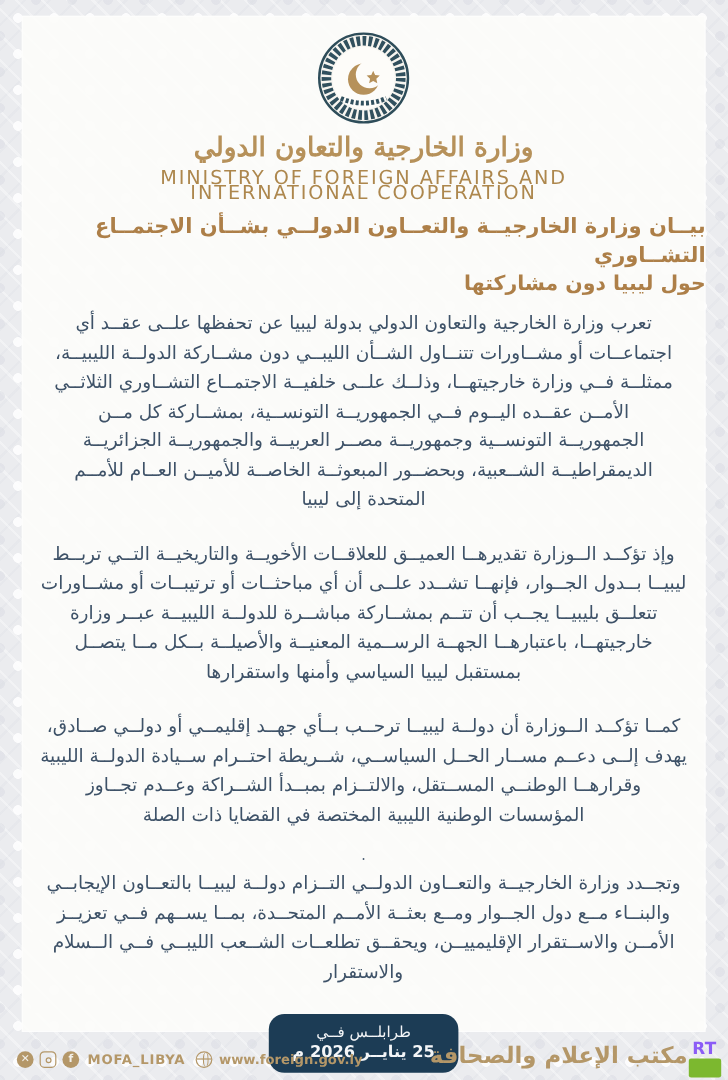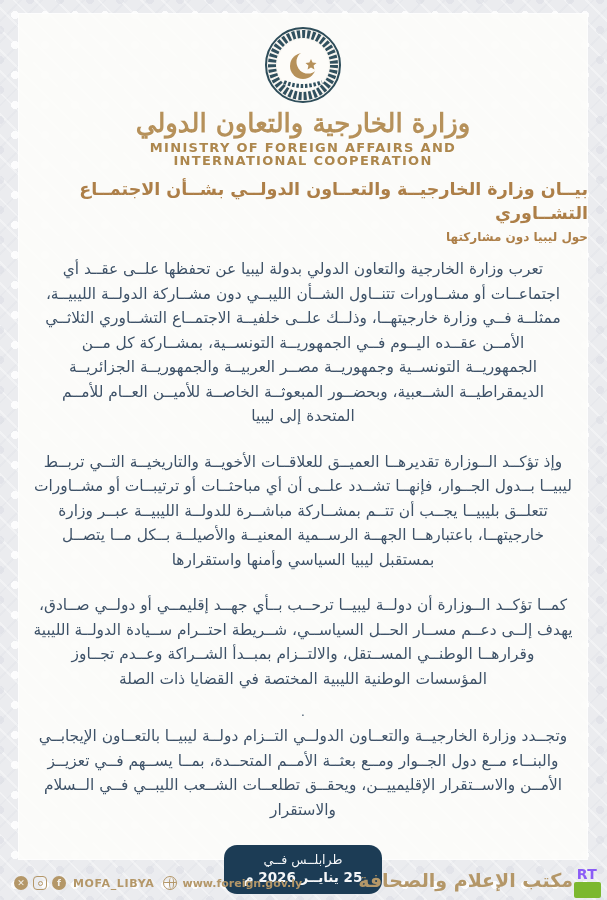--- a/index.html
+++ b/index.html
@@ -18,33 +18,33 @@
   .card{
     position:absolute;left:18px;top:13px;width:570px;height:847px;
     background:rgba(252,252,250,0.94);
     box-shadow:0 0 0 1px rgba(255,255,255,.6) inset;
   }
   .center{text-align:center;}
   
   .emblem-wrap{margin:13px auto 0;width:78px;height:78px;}
   .calligraphy{
     margin-top:4px;font-family:"DejaVu Serif","Liberation Serif",serif;
-    font-size:26px;font-weight:bold;color:#b6915a;direction:rtl;line-height:30px;
+    font-size:22px;font-weight:bold;color:#b6915a;direction:rtl;line-height:30px;
     text-shadow:0 1px 0 rgba(255,255,255,.7);
   }
   .ministry-en{
-    margin-top:3px;font-size:13px;font-weight:bold;letter-spacing:.10em;
+    margin-top:3px;font-size:16px;font-weight:normal;letter-spacing:.10em;
     color:#ad874d;line-height:13px;
   }
   
   .title{
     margin-top:10px;direction:rtl;color:#ad7f48;font-weight:bold;
     font-size:17.5px;line-height:24px;text-align:right;
   }
-  .title .t2{font-size:12px;}
+  .title .t2{font-size:17px;}
   
   .statement{margin-top:8px;direction:rtl;color:#3e5268;}
   .para{margin:0 4px 21px;}
   .pline{
     font-size:15.4px;line-height:24.5px;font-weight:500;text-align:center;
     white-space:nowrap;
   }
   .sep-dot{height:10px;line-height:8px;font-size:12px;color:#3e5268;margin-bottom:2px;}
   
   .badge{

